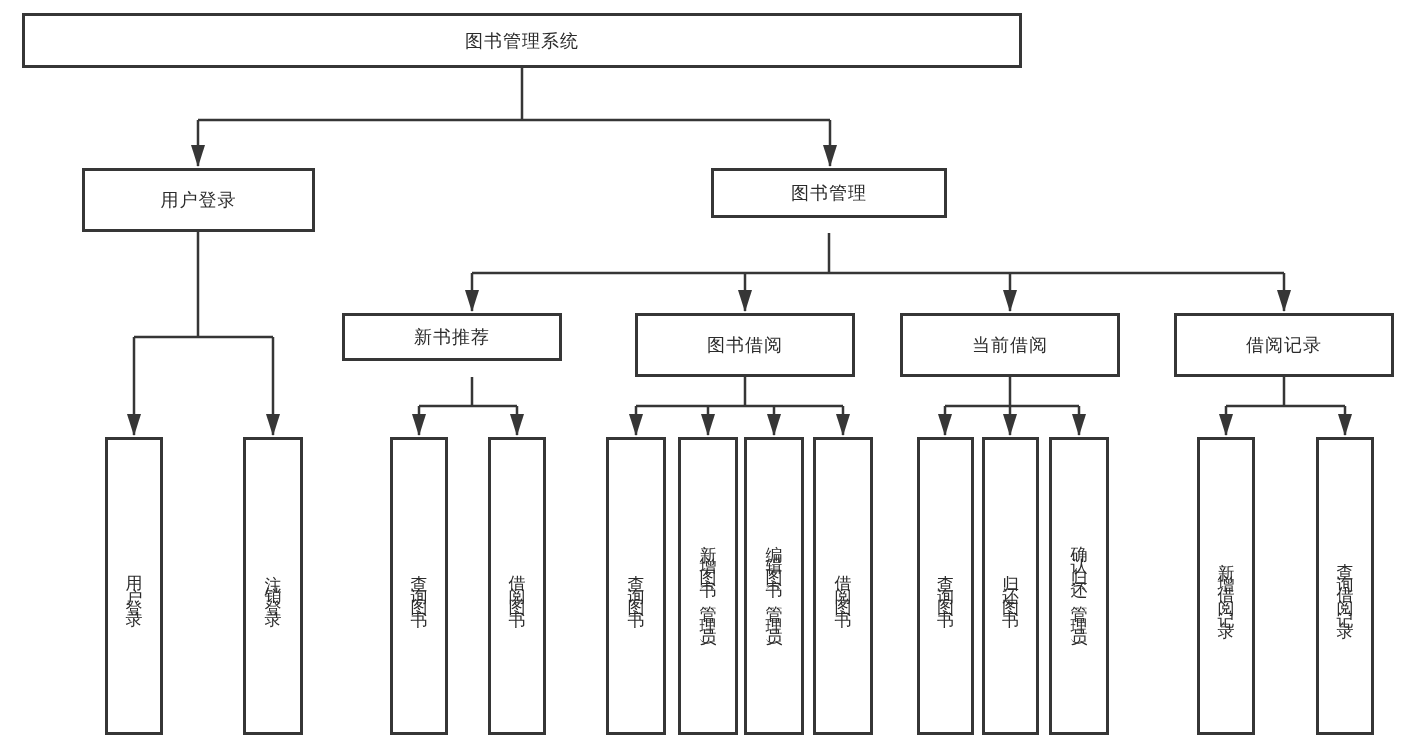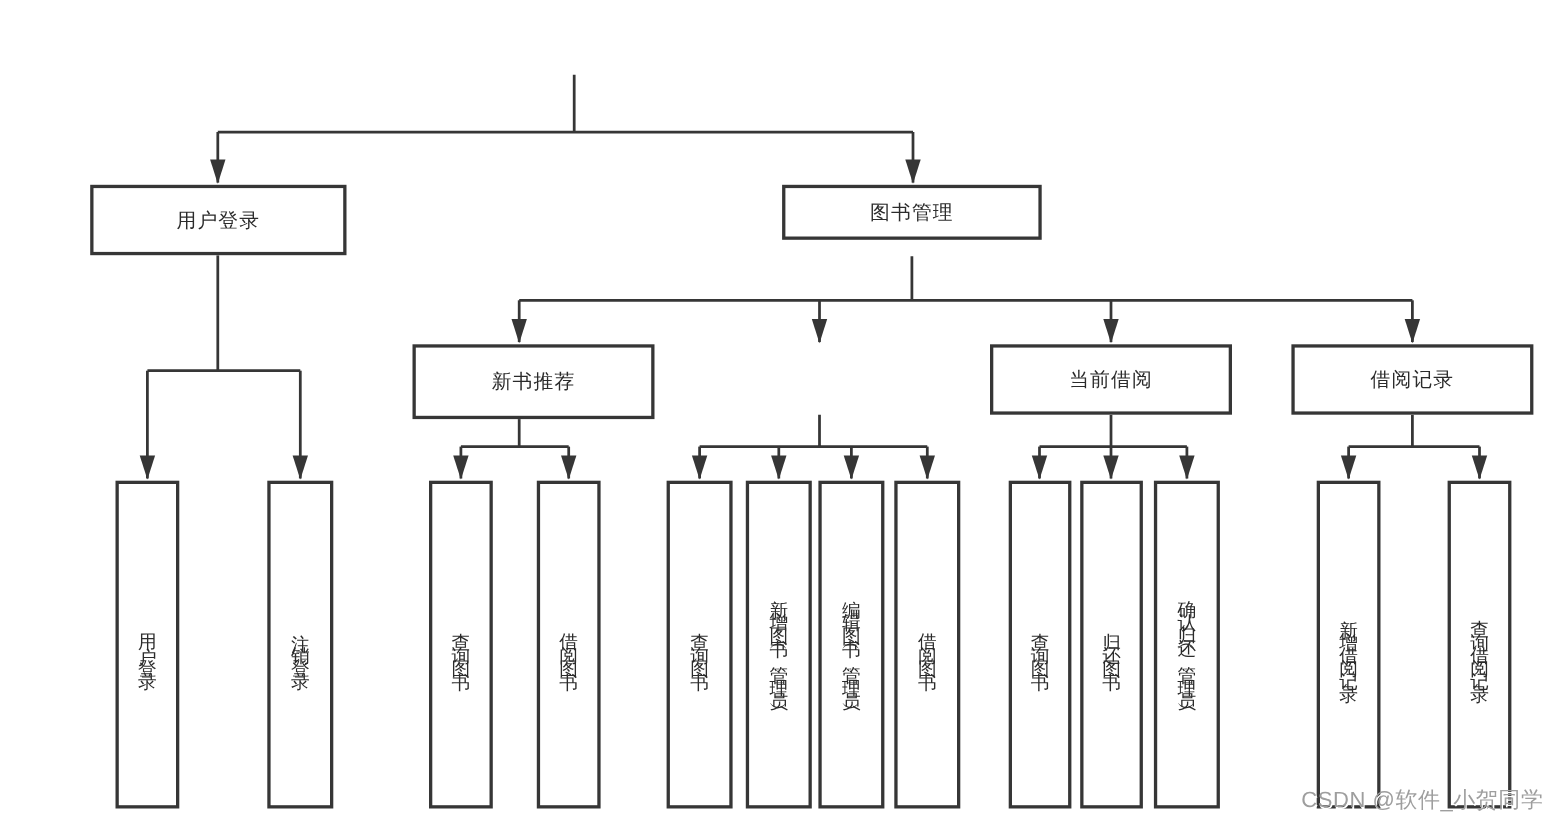--- a/index.html
+++ b/index.html
@@ -97,25 +97,27 @@
       <line x1="945" y1="406" x2="945" y2="435" marker-end="url(#arrow)"></line>
       <line x1="1010" y1="406" x2="1010" y2="435" marker-end="url(#arrow)"></line>
       <line x1="1079" y1="406" x2="1079" y2="435" marker-end="url(#arrow)"></line>
 
       <path d="M1284 377 V406 M1226 406 H1345"></path>
       <line x1="1226" y1="406" x2="1226" y2="435" marker-end="url(#arrow)"></line>
       <line x1="1345" y1="406" x2="1345" y2="435" marker-end="url(#arrow)"></line>
     </g>
   </svg>
 
+  <div class="box h" style="left:22px; top:13px; width:1000px; height:55px;">图书管理系统</div>
 
   <div class="box h" style="left:82px; top:168px; width:233px; height:64px;">用户登录</div>
   <div class="box h" style="left:711px; top:168px; width:236px; height:50px;">图书管理</div>
 
-  <div class="box h" style="left:375px; top:313px; width:220px; height:68px;">新书推荐</div>
+  <div class="box h" style="left:342px; top:313px; width:220px; height:48px;">新书推荐</div>
+  <div class="box h" style="left:635px; top:313px; width:220px; height:64px;">图书借阅</div>
   <div class="box h" style="left:1174px; top:313px; width:220px; height:64px;">借阅记录</div>
   <div class="box h" style="left:900px; top:313px; width:220px; height:64px;">当前借阅</div>
 
   <div class="box v" style="left:105px; top:437px; width:58px; height:298px;">
     <span class="vt">用户登录</span>
   </div>
   <div class="box v" style="left:243px; top:437px; width:60px; height:298px;">
     <span class="vt">注销登录</span>
   </div>
 
@@ -149,15 +151,14 @@
     <span class="vt">确认归还（管理员）</span>
   </div>
 
   <div class="box v" style="left:1197px; top:437px; width:58px; height:298px;">
     <span class="vt">新增借阅记录</span>
   </div>
   <div class="box v" style="left:1316px; top:437px; width:58px; height:298px;">
     <span class="vt">查询借阅记录</span>
   </div>
 
-  <div class="watermark">CSDN @软件_小贺同学</div>
 
 </div>
 
 </body></html>

